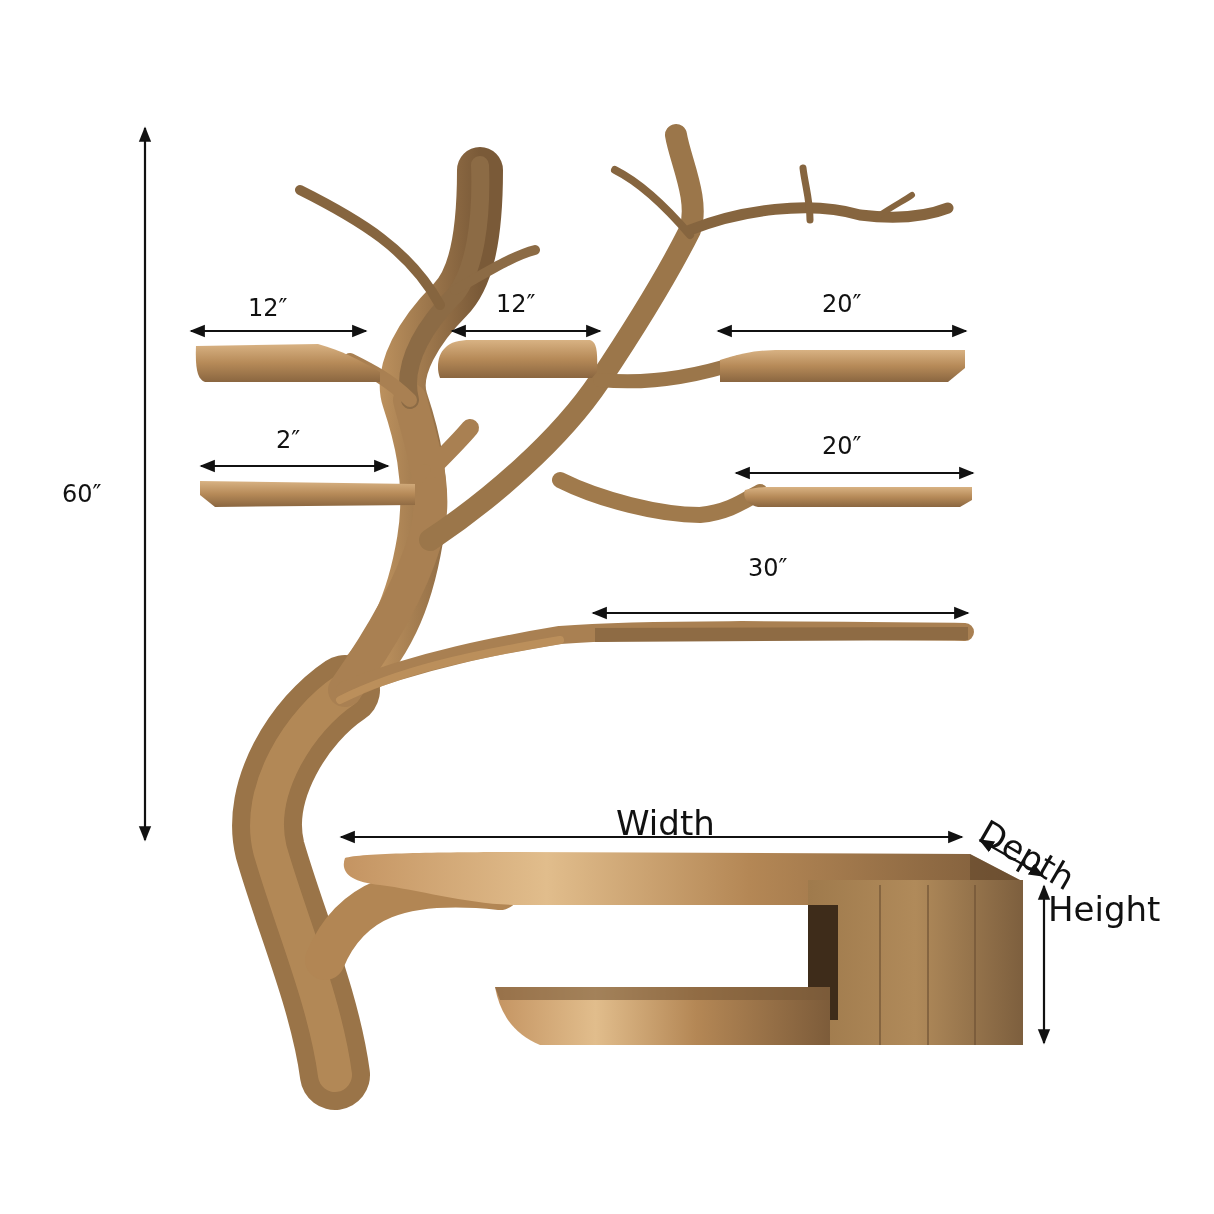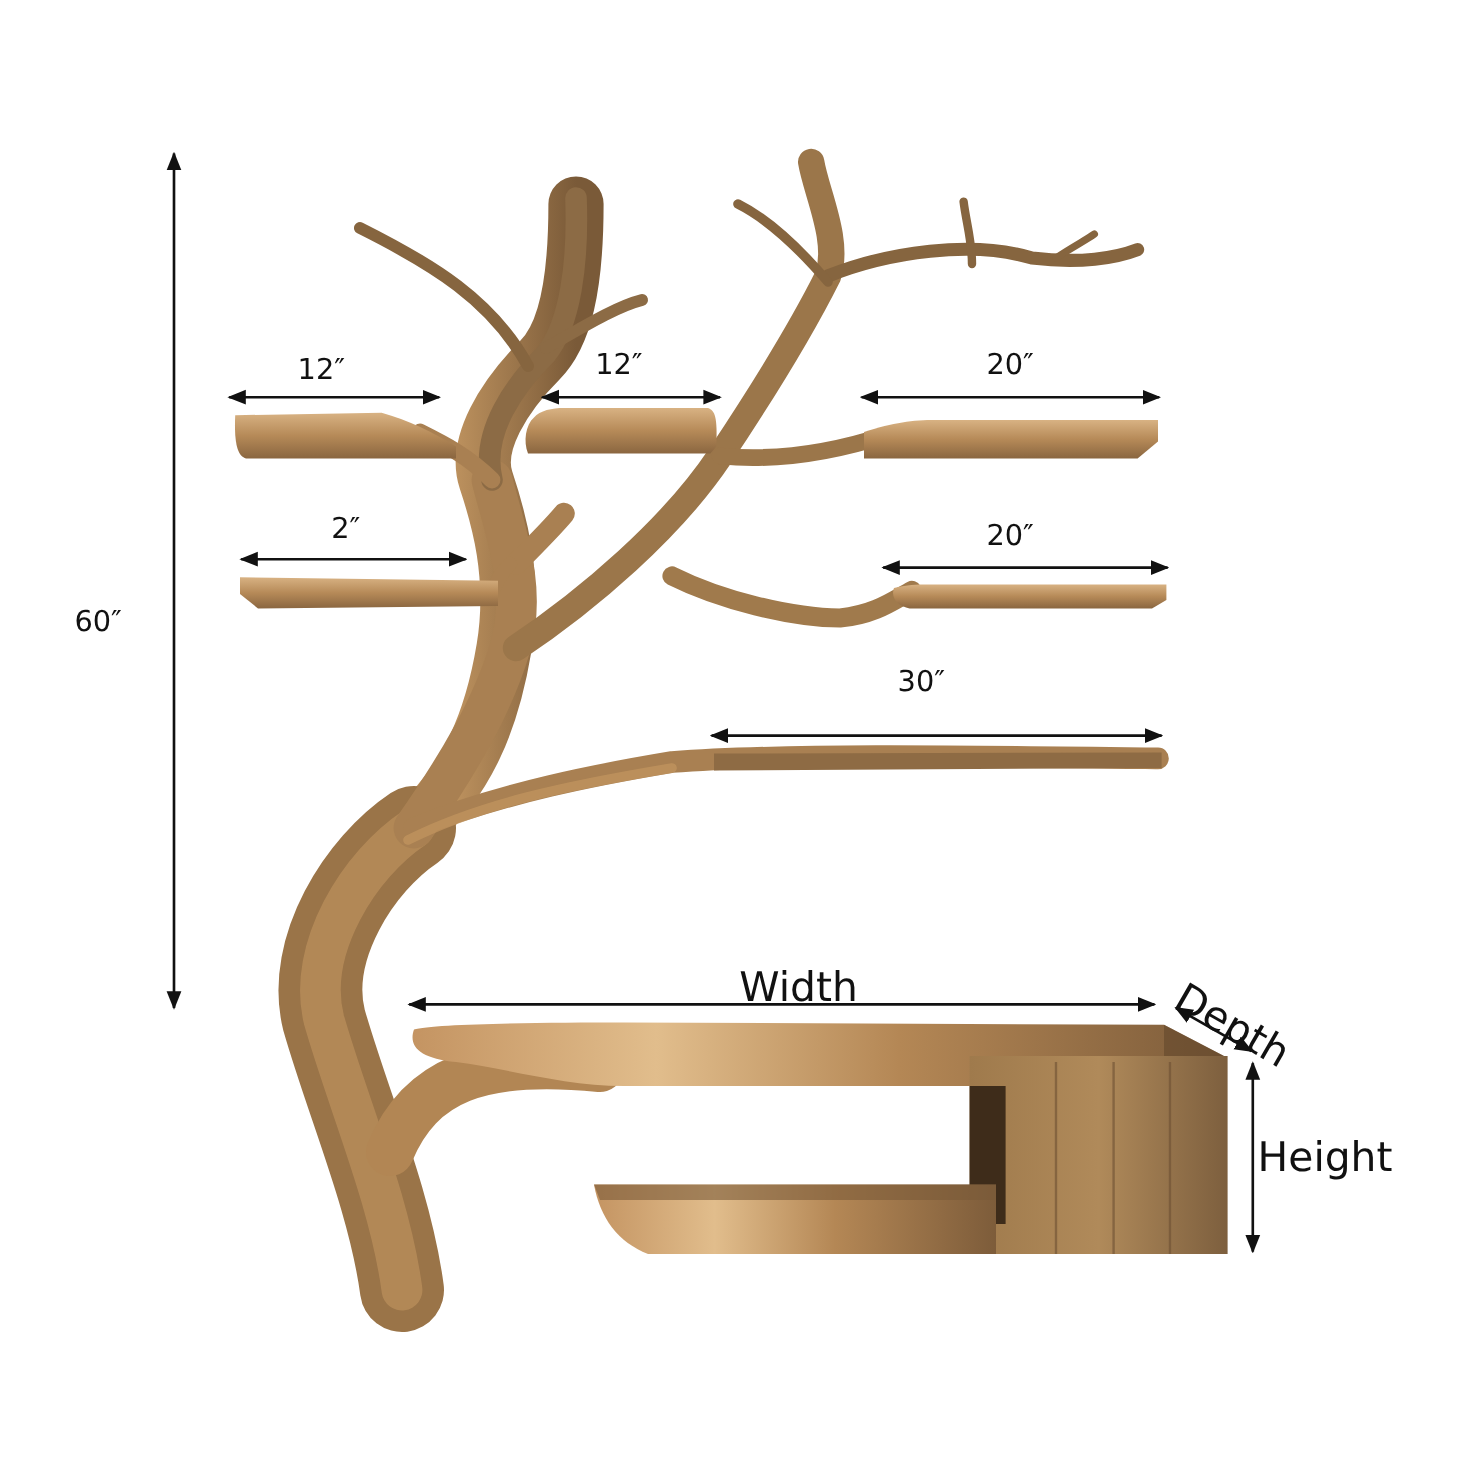--- a/index.html
+++ b/index.html
@@ -117,23 +117,23 @@
       <line x1="718" y1="331" x2="966" y2="331" marker-start="url(#arrowStart)" marker-end="url(#arrowEnd)"></line>
       <line x1="201" y1="466" x2="388" y2="466" marker-start="url(#arrowStart)" marker-end="url(#arrowEnd)"></line>
       <line x1="736" y1="473" x2="973" y2="473" marker-start="url(#arrowStart)" marker-end="url(#arrowEnd)"></line>
       <line x1="593" y1="613" x2="968" y2="613" marker-start="url(#arrowStart)" marker-end="url(#arrowEnd)"></line>
       <line x1="341" y1="837" x2="962" y2="837" marker-start="url(#arrowStart)" marker-end="url(#arrowEnd)"></line>
       <line x1="980" y1="840" x2="1043" y2="876" marker-start="url(#arrowStart)" marker-end="url(#arrowEnd)"></line>
       <line x1="1044" y1="886" x2="1044" y2="1043" marker-start="url(#arrowStart)" marker-end="url(#arrowEnd)"></line>
     </g>
   </svg>
 
-  <div class="label dim-num" style="left:62px; top:506px;">60″</div>
+  <div class="label dim-num" style="left:62px; top:482px;">60″</div>
   <div class="label dim-num" style="left:248px; top:296px;">12″</div>
   <div class="label dim-num" style="left:496px; top:292px;">12″</div>
   <div class="label dim-num" style="left:822px; top:292px;">20″</div>
   <div class="label dim-num" style="left:276px; top:428px;">2″</div>
   <div class="label dim-num" style="left:822px; top:434px;">20″</div>
   <div class="label dim-num" style="left:748px; top:556px;">30″</div>
   <div class="label dim-word" style="left:616px; top:782px;margin-top:24px;">Width</div>
   <div class="label dim-word" style="left:982px; top:812px; transform: rotate(30deg); transform-origin: left center;">Depth</div>
-  <div class="label dim-word" style="left:1048px; top:948px;">Height</div>
+  <div class="label dim-word" style="left:1048px; top:892px;">Height</div>
 </div>
 
 </body></html>

